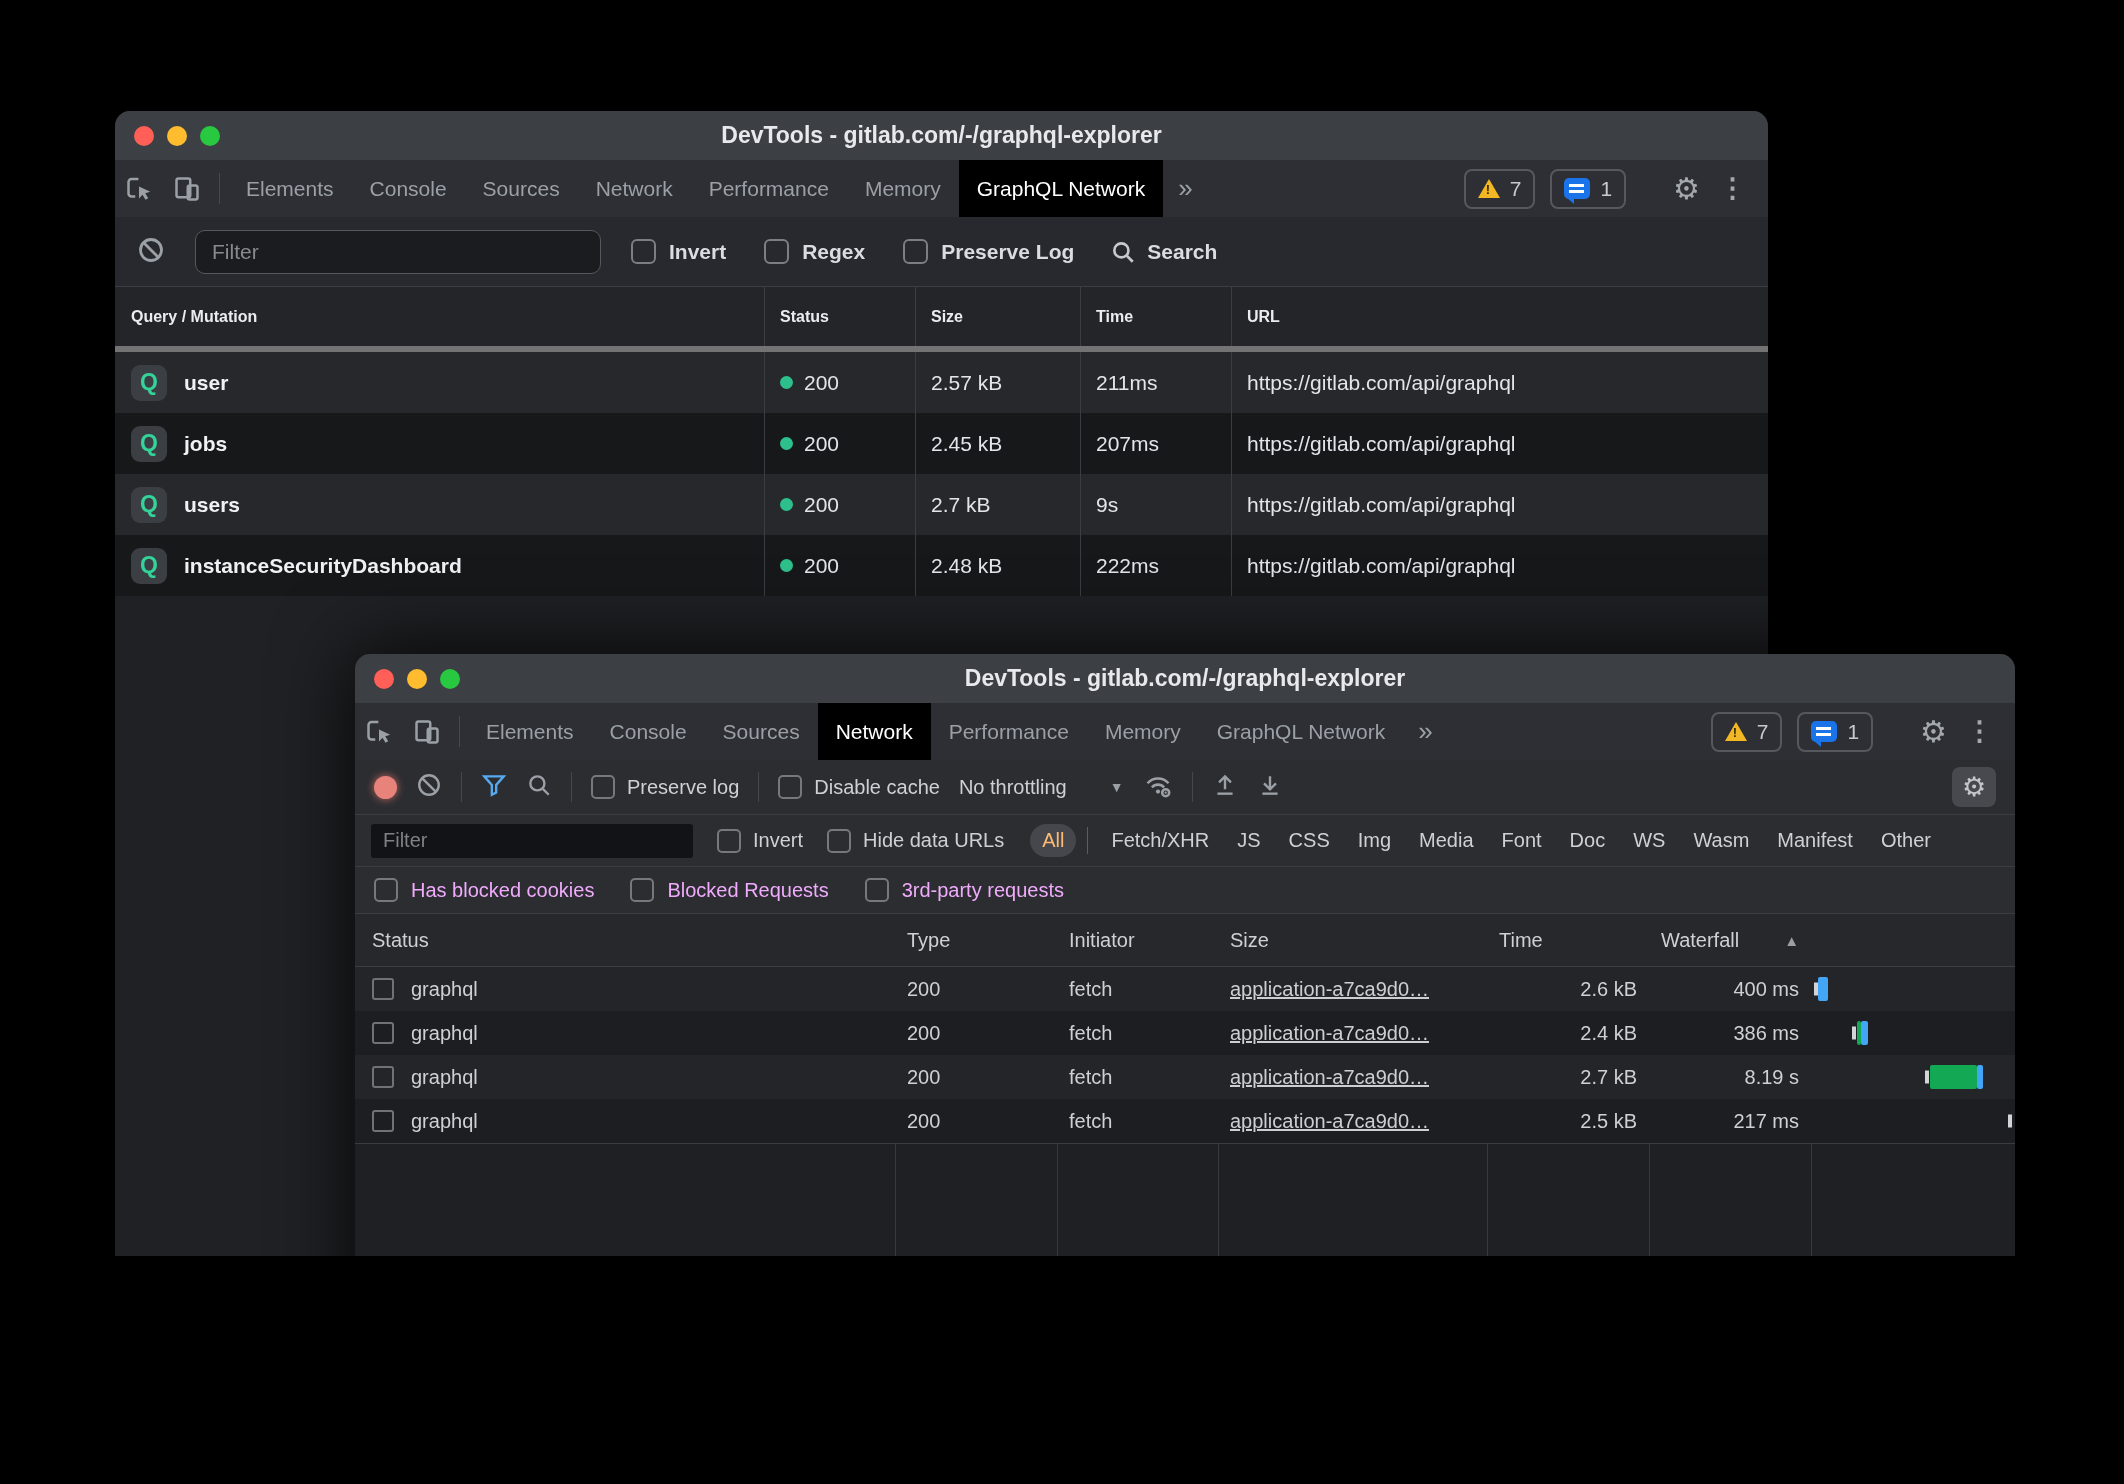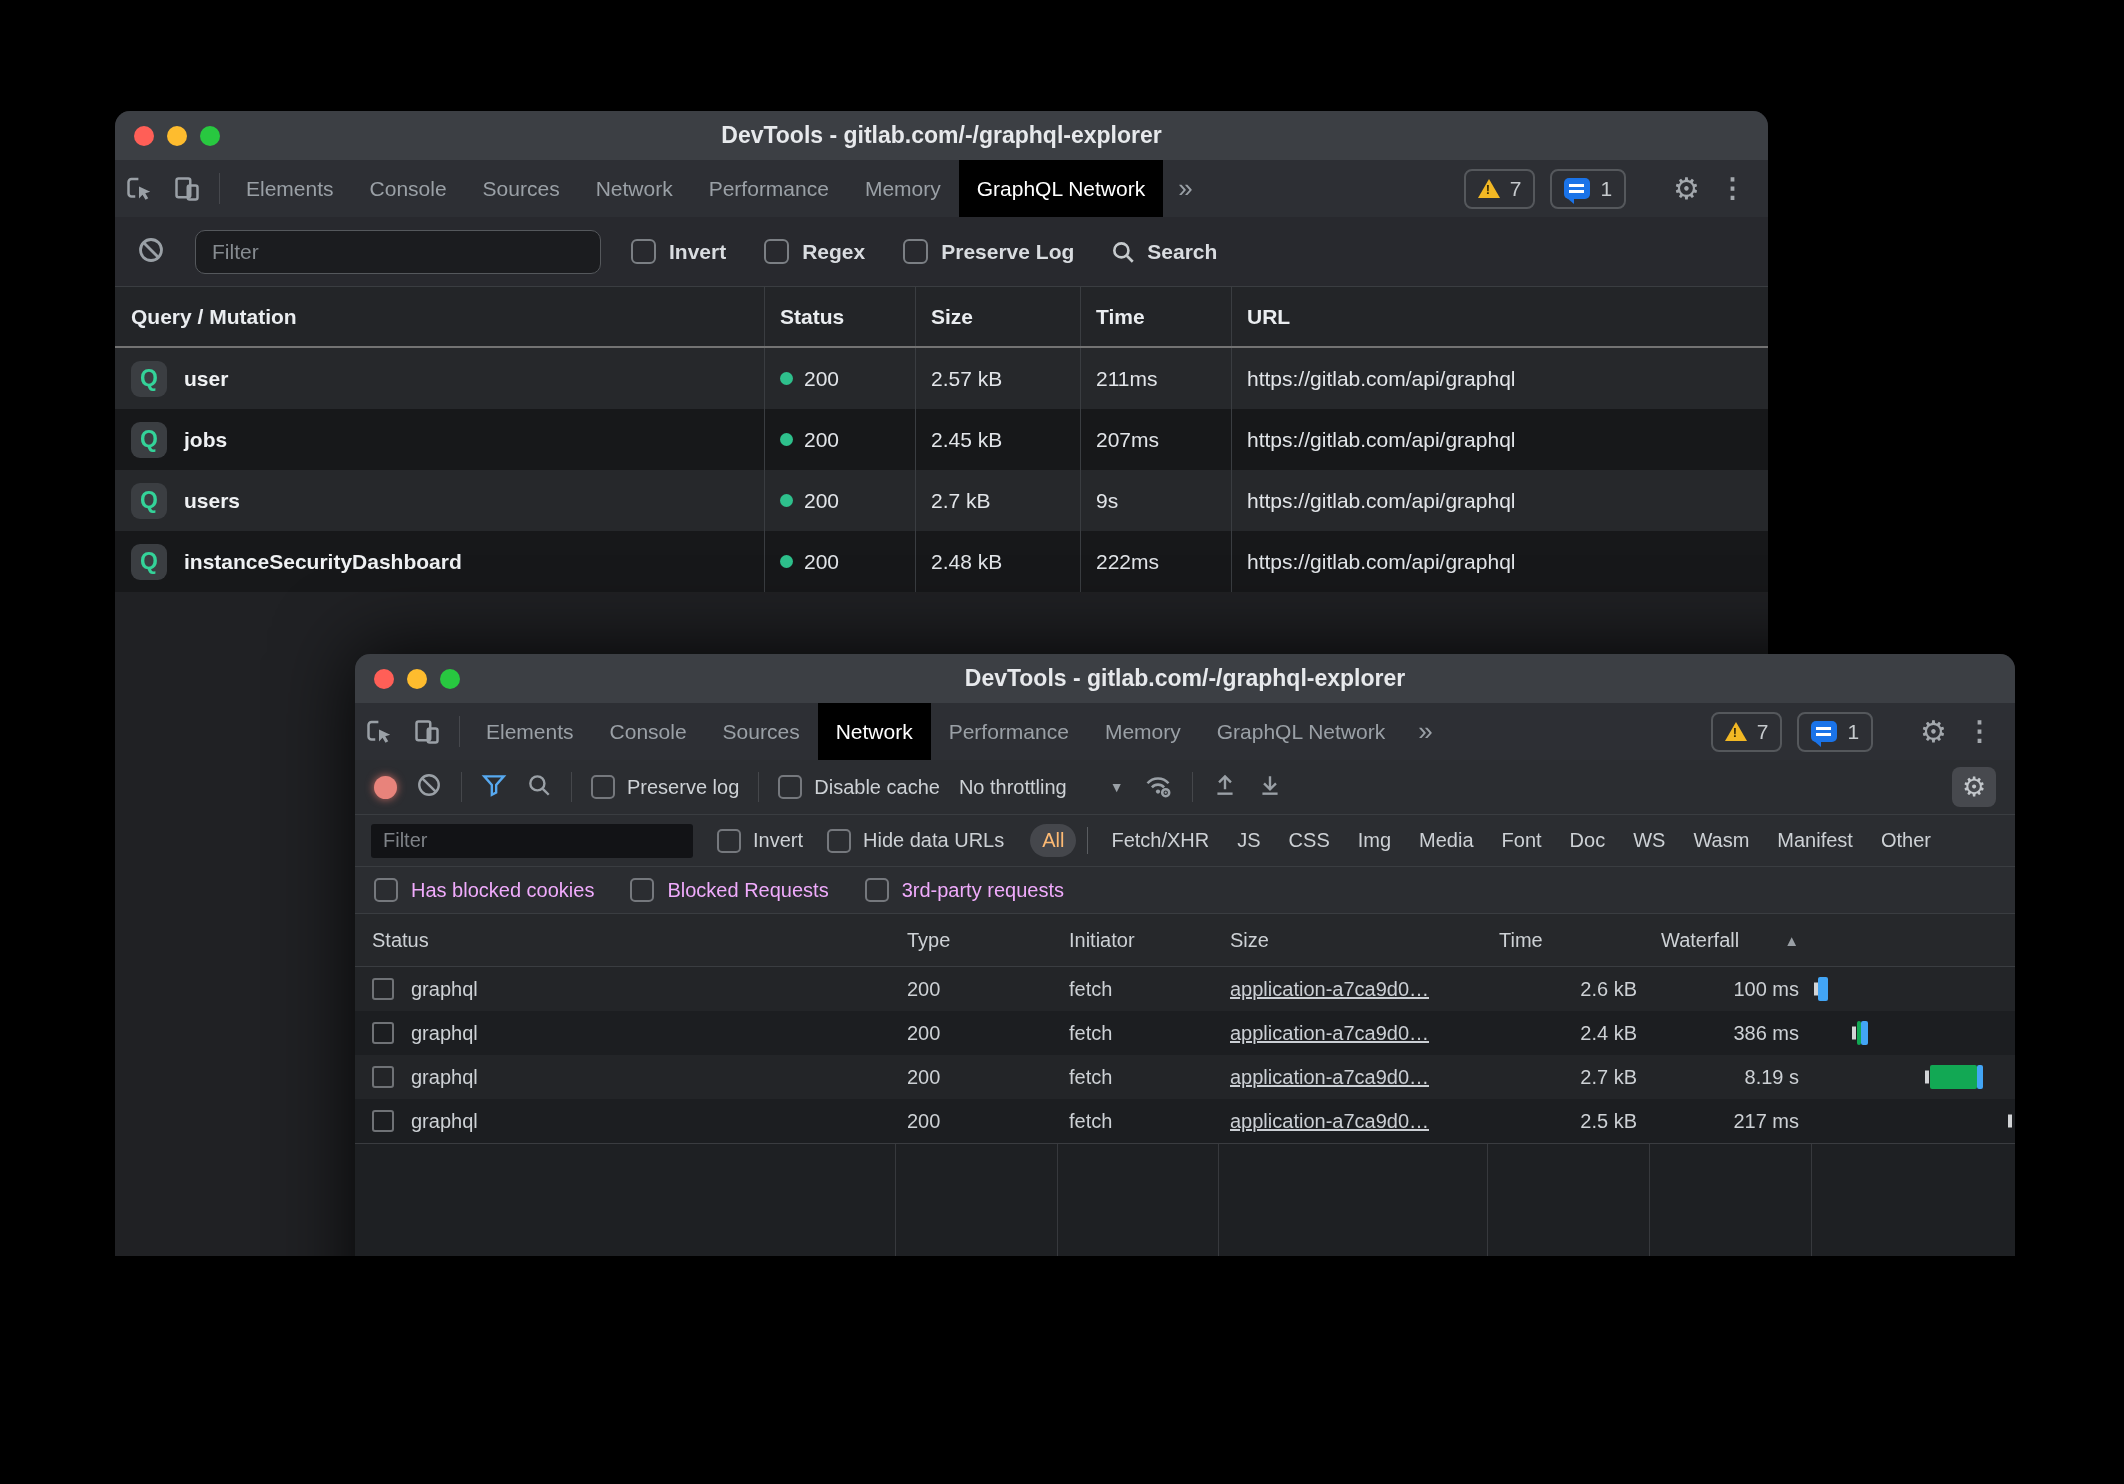--- a/index.html
+++ b/index.html
@@ -45,21 +45,21 @@
   .gql-filter-input{width:372px;height:42px;background:#1b1c1f;border:1px solid #55585c;border-radius:10px;
                     color:#e8eaed;font-size:21px;padding:0 16px;outline:none;}
   .gql-filter-input::placeholder{color:#868b90;}
   .cb-label{display:flex;align-items:center;gap:13px;font-size:21px;font-weight:bold;color:#d9dce0;white-space:nowrap;}
   .cb{flex:0 0 auto;width:21px;height:21px;border:2.5px solid #7b7f84;border-radius:6px;background:transparent;}
   .search-group{display:flex;align-items:center;gap:11px;font-size:21px;font-weight:bold;color:#d9dce0;margin-left:6px;}
   .search-group svg{stroke:#c6cacd;fill:none;stroke-width:2.4;}
 
   .gql-table{flex:1;display:flex;flex-direction:column;background:#202124;}
   .gql-head,.gql-row{display:grid;grid-template-columns:649px 151px 165px 151px 1fr;}
-  .gql-head{flex:0 0 59px;background:#232528;border-bottom:2px solid #737373;font-weight:bold;font-size:21px;color:#eaedf0;}
+  .gql-head{flex:0 0 59px;background:#232528;border-bottom:6px solid #737373;font-weight:bold;font-size:16px;color:#eaedf0;}
   .gql-head>div,.gql-row>div{display:flex;align-items:center;padding:0 15px;border-left:1px solid #3a3d41;min-width:0;}
   .gql-head>div:first-child,.gql-row>div:first-child{border-left:none;padding-left:16px;}
   .gql-row{height:61px;font-size:21px;color:#e2e5e9;}
   .gql-row:nth-child(odd){background:#26282b;}
   .gql-row:nth-child(even){background:#17181a;}
   .qbadge{flex:0 0 auto;width:36px;height:36px;border-radius:9px;background:#3b3e42;color:#34d399;font-weight:bold;
           font-size:23px;display:flex;align-items:center;justify-content:center;margin-right:17px;}
   .gql-name{font-weight:bold;color:#eff1f3;white-space:nowrap;}
   .dot{flex:0 0 auto;width:13px;height:13px;border-radius:50%;background:#2ec08c;margin-right:11px;}
 
@@ -461,21 +461,21 @@
             <div>
               <span class="cb3"></span>
               <span>graphql</span>
             </div>
             <div>200</div>
             <div>fetch</div>
             <div>
               <span class="link">application-a7ca9d0…</span>
             </div>
             <div class="num">2.6 kB</div>
-            <div class="num">100 ms</div>
+            <div class="num">400 ms</div>
             <div class="wf-cell">
               <span class="wf-tick" style="left: 1.5%;"></span>
               <span class="wf-bar" style="left: 3.5%; width: 5%; background: rgb(66, 165, 245);"></span>
             </div>
           </div>
           <div class="net-row">
             <div>
               <span class="cb3"></span>
               <span>graphql</span>
             </div>

